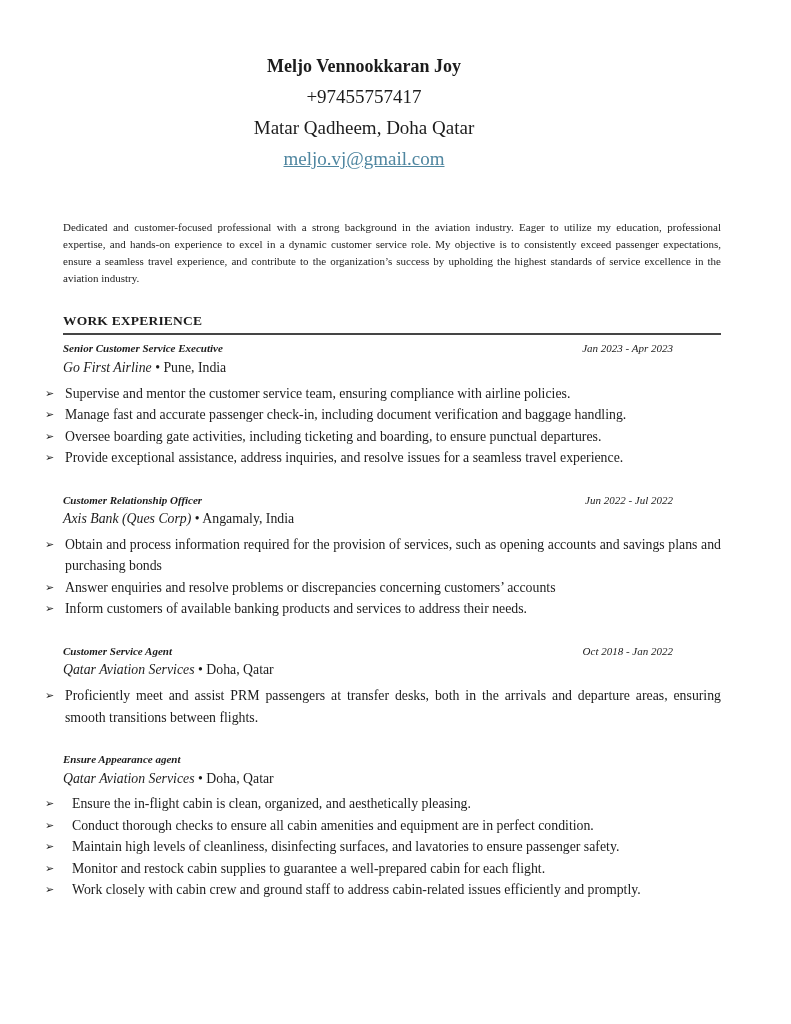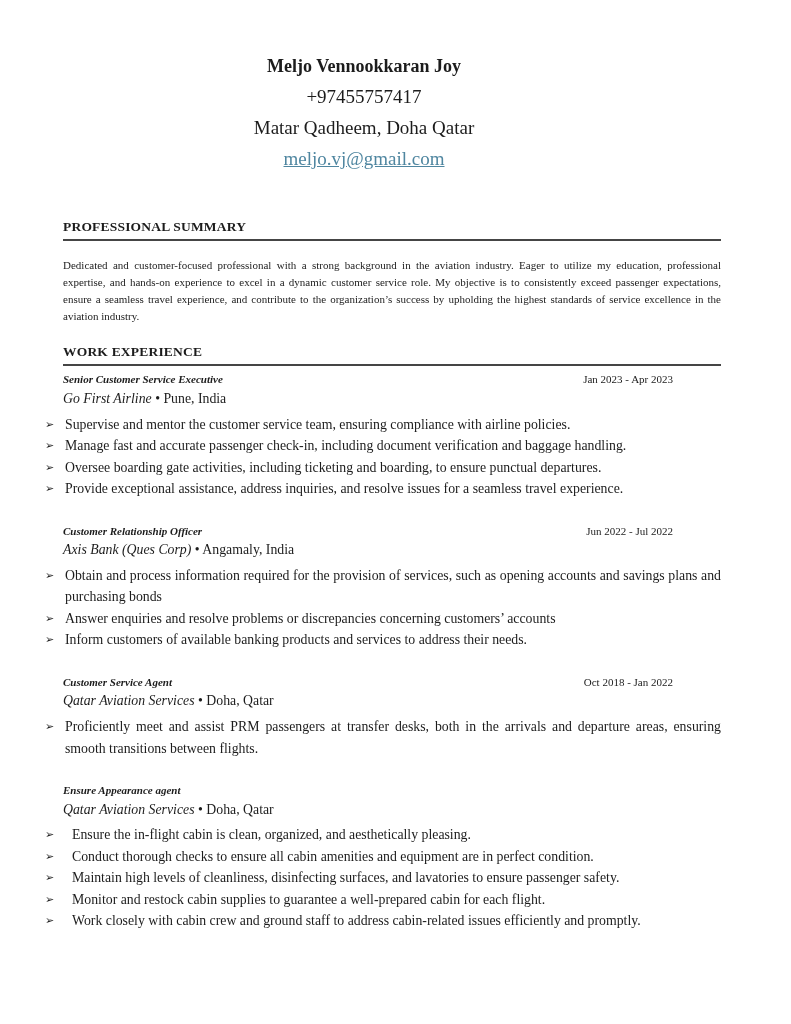--- a/index.html
+++ b/index.html
@@ -34,21 +34,21 @@
     font-size:19px;
     line-height:1.62;
   }
   .email-line a{
     color:var(--link);
     text-decoration:underline;
     cursor:pointer;
   }
   
   .section-summary{ margin-top:44px; }
-  .section-experience{ margin-top:19px; }
+  .section-experience{ margin-top:26px; }
   .section-heading{
     font-size:13.5px;
     font-weight:bold;
     letter-spacing:0.2px;
     border-bottom:2px solid var(--rule);
     padding-bottom:4px;
   }
   .summary-text{
     margin-top:16px;
     font-size:11px;
@@ -63,20 +63,21 @@
     justify-content:space-between;
     align-items:baseline;
     font-size:11px;
     line-height:1.5;
   }
   .job-title{
     font-weight:bold;
     font-style:italic;
   }
   .job-dates{
+    font-style:italic;
     padding-right:48px;
     white-space:nowrap;
   }
   .job-company-row{
     font-size:13.8px;
     line-height:1.5;
     margin-top:1px;
   }
   .company-name{ font-style:italic; }
   .bullets{
@@ -110,21 +111,20 @@
   <header class="contact-header">
     <h1 class="person-name">Meljo Vennookkaran Joy</h1>
     <div class="contact-line">+97455757417</div>
     <div class="contact-line">Matar Qadheem, Doha Qatar</div>
     <div class="contact-line email-line">
       <a href="#">meljo.vj@gmail.com</a>
     </div>
   </header>
 
   <section class="section-summary">
-    <h2 class="section-heading">PROFESSIONAL SUMMARY</h2>
     <p class="summary-text">Dedicated and customer-focused professional with a strong background in the aviation industry. Eager to utilize my education, professional expertise, and hands-on experience to excel in a dynamic customer service role. My objective is to consistently exceed passenger expectations, ensure a seamless travel experience, and contribute to the organization’s success by upholding the highest standards of service excellence in the aviation industry.</p>
   </section>
 
   <section class="section-experience">
     <h2 class="section-heading">WORK EXPERIENCE</h2>
     <div class="jobs" id="jobs">
   <article class="job">
     <div class="job-title-row">
       <span class="job-title">Senior Customer Service Executive</span>
       <span class="job-dates">Jan 2023 - Apr 2023</span>

